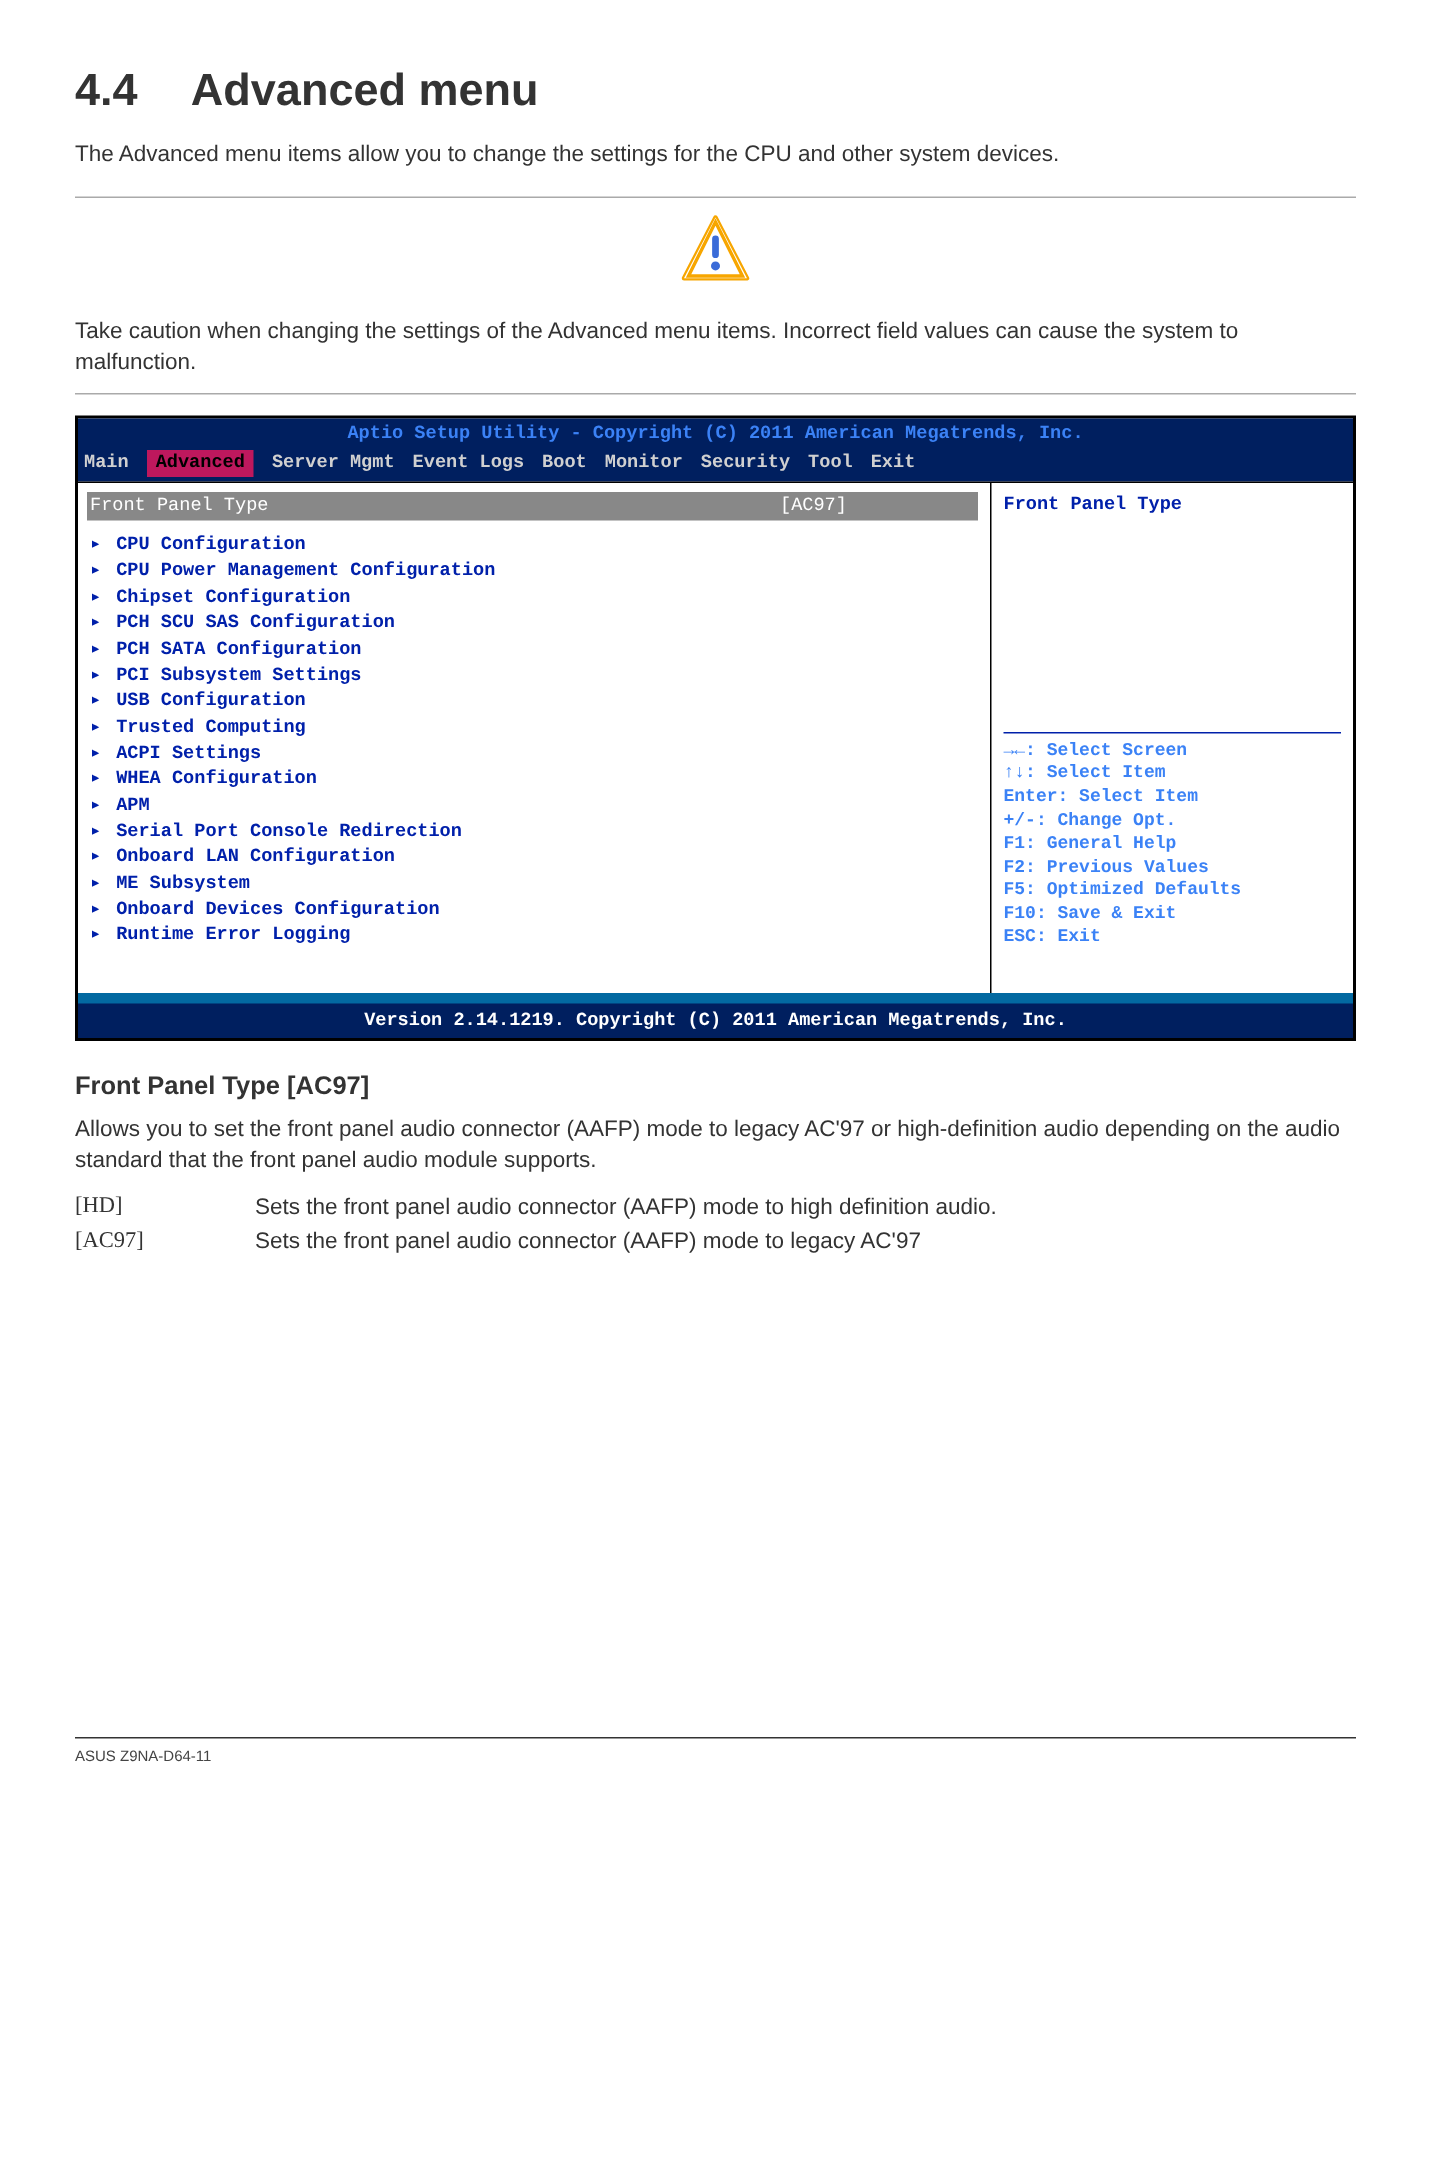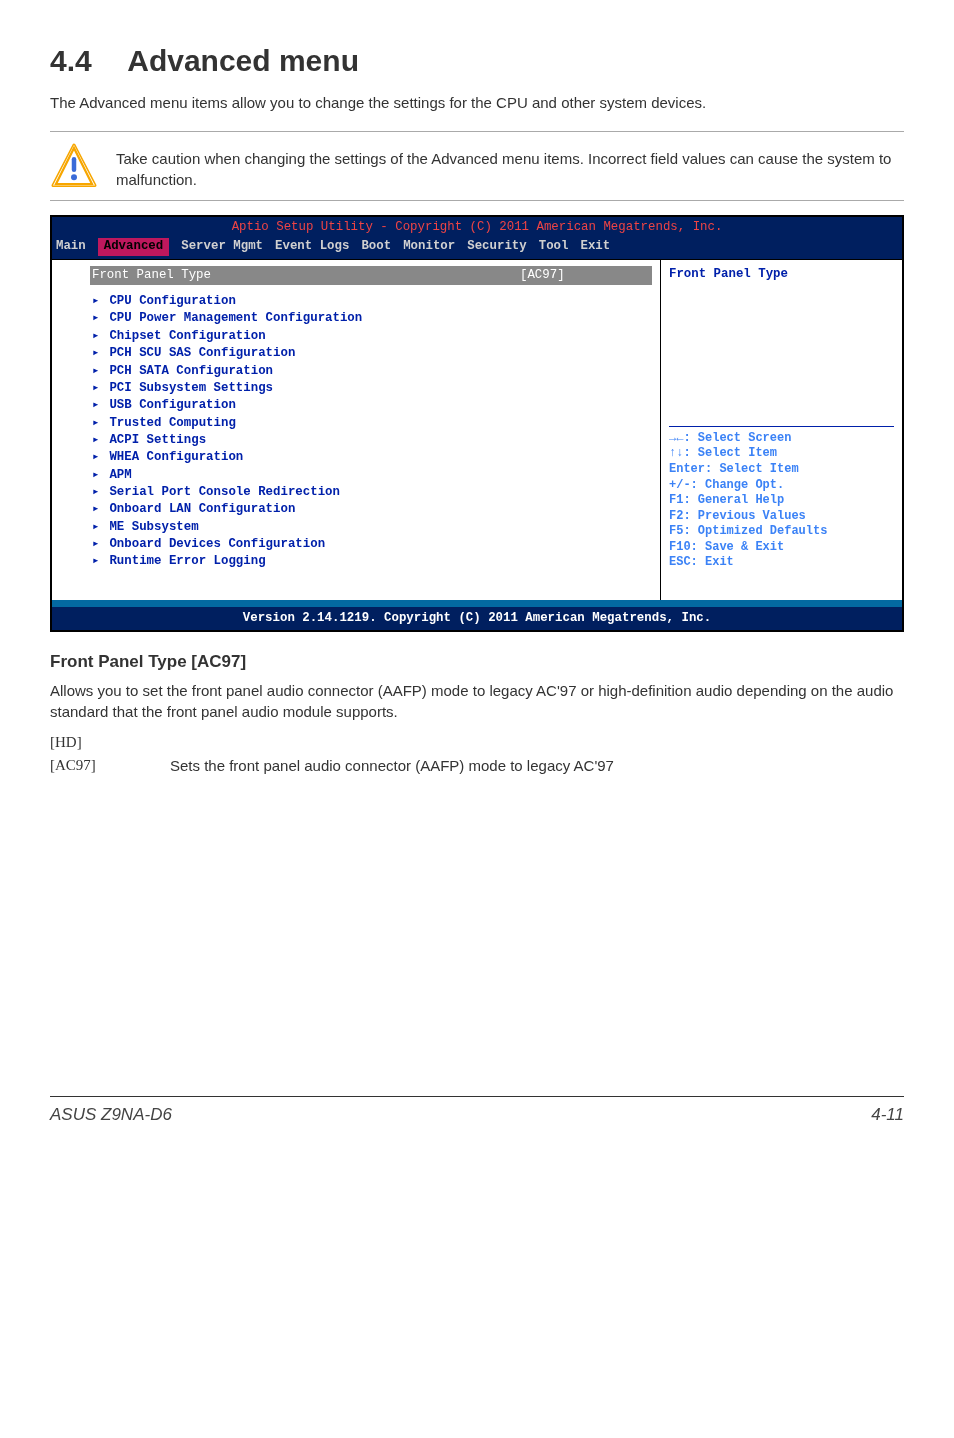--- a/index.html
+++ b/index.html
@@ -9,53 +9,53 @@
     padding: 40px 50px 20px 50px;
     width: 954px;
     box-sizing: border-box;
     font-size: 15px;
     line-height: 1.4;
   }
   h1 { font-size: 30px; margin: 0 0 10px 0; }
   .section-num { display:inline-block; width:70px; }
   p.intro { margin: 4px 0 18px 0; }
   hr.thin { border:none; border-top:1px solid #aaa; margin:0; }
-  .warnbox { display:flex; align-items:flex-end; padding:10px 0 10px 0; gap:18px; }
+  .warnbox { display:flex; align-items:center; padding:10px 0 10px 0; gap:18px;flex-direction:column; }
   .warn-icon { width:48px; height:48px; flex-shrink:0; }
   .warn-text { flex:1; padding-top:2px; }
   .bios-wrap {
     margin:14px 0 18px 0;
     border: 2px solid #000;
     font-family: "Courier New", monospace;
     font-size: 12.4px;
     background:#fff;
   }
   .bios-titlebar {
     background:#001f5f;
-    color:#ef4444;
+    color:#3b82f6;
     text-align:center;
     padding:2px 0 0 0;
-    font-weight:normal;
+    font-weight:bold;
     font-size:12.4px;
   }
   .bios-menubar {
     background:#001f5f;
     color:#d0d0d0;
     padding:2px 4px 3px 4px;
     display:flex;
     gap:12px;
     font-weight:bold;
   }
   .bios-menubar span { white-space:nowrap; }
   .bios-menubar .active {
     background:#be185d;
     color:#000;
     padding:0 6px;
   }
-  .bios-body { display:flex; border-top:1px solid #000; min-height:340px;padding-left:32px; }
+  .bios-body { display:flex; border-top:1px solid #000; min-height:340px; }
   .bios-left { flex:1; padding:6px 8px 6px 6px; color:#0020aa; }
   .bios-right { width:225px; border-left:1px solid #000; padding:6px 8px; color:#0020aa; display:flex; flex-direction:column; }
   .bios-right-top { color:#0020aa; font-weight:bold; min-height:160px; }
   .bios-right-sep { border-top:1px solid #0020aa; margin:0 0 4px 0; }
   .bios-help { color:#3b82f6; line-height:1.3; font-weight:bold; font-size:12px; }
   .bios-row-sel { color:#fff; background:#888; display:flex; padding:1px 2px; }
   .bios-row-sel .lbl { flex:1; }
   .bios-row-sel .val { width:130px; }
   .bios-item { color:#0020aa; padding:0 2px; font-weight:bold; }
   .tri { display:inline-block; width:10px; color:#0020aa; }
@@ -66,21 +66,21 @@
     padding:3px 0;
     font-weight:bold;
     border-top:7px solid #0369a1;
     font-size:12.4px;
   }
   h3.front { font-size:17px; margin:18px 0 6px 0; }
   p.body { margin:4px 0 10px 0; }
   .opt-row { display:flex; margin:2px 0; }
   .opt-key { width:120px; flex-shrink:0;font-family:Liberation Serif, serif; }
   .opt-val { flex:1; }
-  .page-footer { margin-top:320px; border-top:1px solid #333; padding-top:6px; font-size:17px; display:flex; justify-content:space-between; color:#444;font-style:italic; }
+  .page-footer { margin-top:320px; border-top:1px solid #333; padding-top:6px; font-size:10px; display:flex; color:#444; }
 </style>
 </head>
 <body>
 
 <h1>
   <span class="section-num">4.4</span>
   <span>Advanced menu</span>
 </h1>
 
 <p class="intro">The Advanced menu items allow you to change the settings for the CPU and other system devices.</p>
@@ -155,20 +155,21 @@
   </div>
   <div class="bios-footer">Version 2.14.1219. Copyright (C) 2011 American Megatrends, Inc.</div>
 </div>
 
 <h3 class="front">Front Panel Type [AC97]</h3>
 <p class="body">Allows you to set the front panel audio connector (AAFP) mode to legacy AC'97 or high-definition audio depending on the audio standard that the front panel audio module supports.</p>
 
 <div id="options">
     <div class="opt-row">
       <div class="opt-key">[HD]</div>
+      <div class="opt-val">Sets the front panel audio connector (AAFP) mode to high definition audio.</div>
     </div>
     <div class="opt-row">
       <div class="opt-key">[AC97]</div>
       <div class="opt-val">Sets the front panel audio connector (AAFP) mode to legacy AC'97</div>
     </div>
   </div>
 
 <div class="page-footer">
   <span>ASUS Z9NA-D6</span>
   <span>4-11</span>

